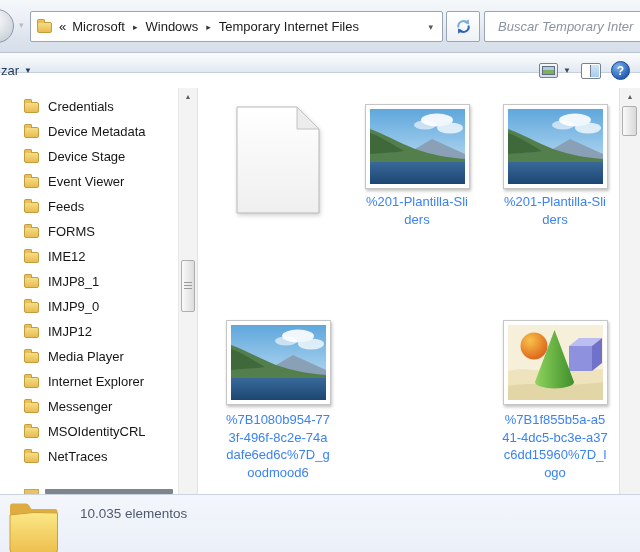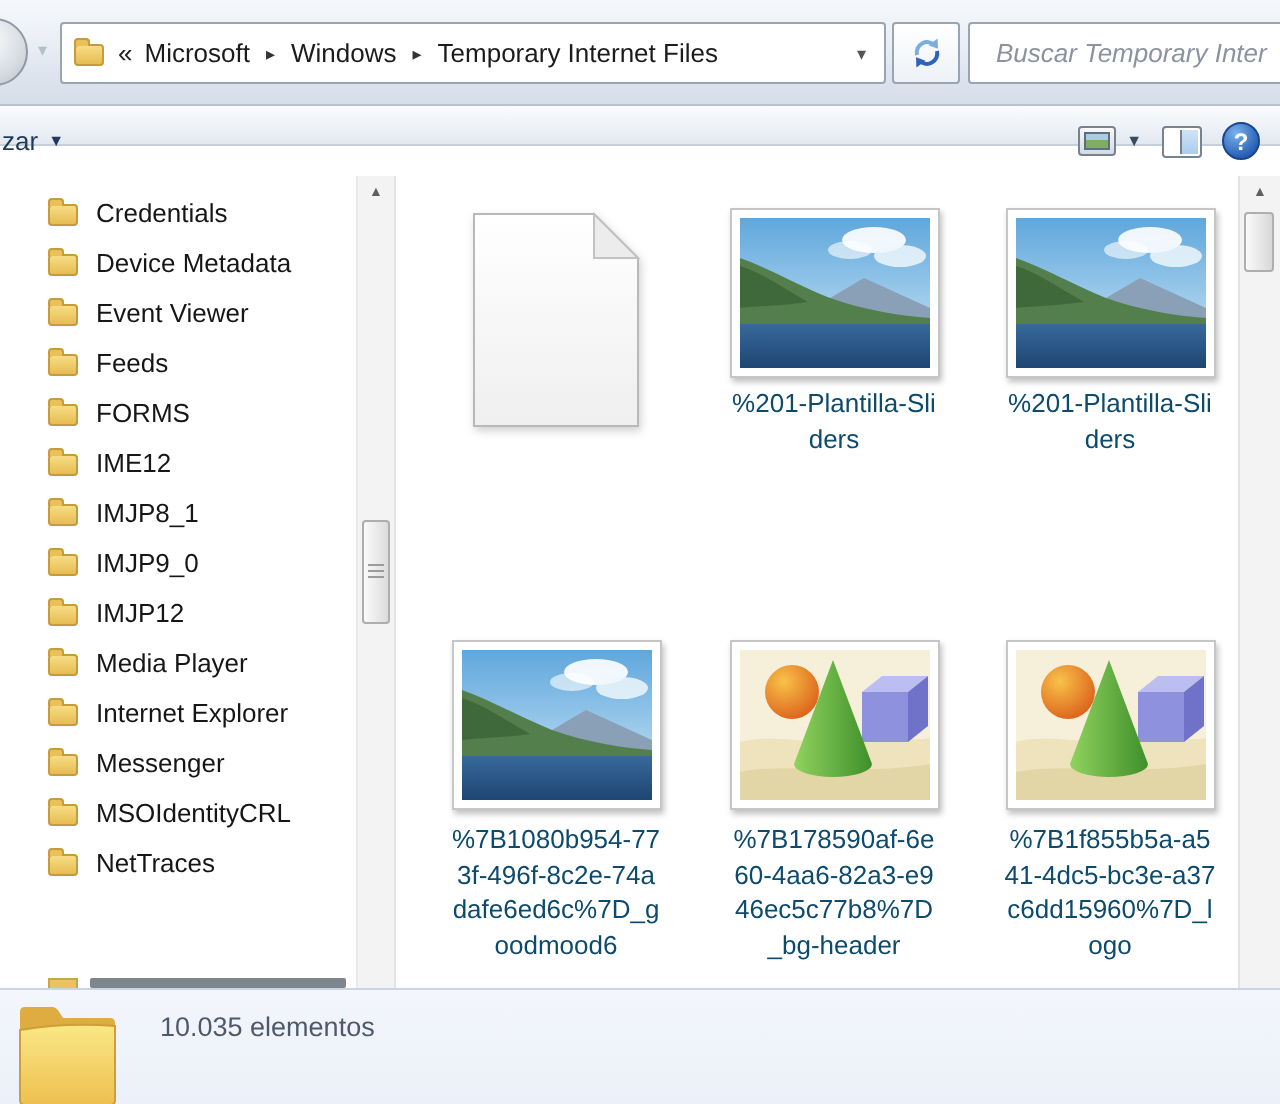--- a/index.html
+++ b/index.html
@@ -87,21 +87,21 @@
 
   .main-scroll { position: absolute; right: 0; top: 0; width: 21px; height: 100%;
     background: #f3f3f3; border-left: 1px solid #e2e2e2; }
   .ms-thumb { position: absolute; left: 2px; top: 18px; width: 15px; height: 30px;
     background: linear-gradient(90deg,#fafafa,#d8d8d8); border: 1px solid #aeaeae; border-radius: 2px; }
 
   
   .tile { position: absolute; width: 132px; display: flex; flex-direction: column; align-items: center; }
   .tile-icon { height: 112px; display: flex; align-items: center; justify-content: center; }
   .tile-icon.short { height: 90px; }
-  .tile-label { font-size: 13px; line-height: 17.5px; color: #0c4a6e; text-align: center;
+  .tile-label { font-size: 13px; line-height: 17.5px; color: #3b82f6; text-align: center;
     margin-top: 4px; word-break: break-all; width: 106px; }
   .tile-label.single { width: 130px; word-break: normal; }
   .pframe { background: #fff; padding: 4px; border: 1px solid #c6c6c6;
     box-shadow: 1px 2px 3px rgba(0,0,0,.25); }
   .pframe svg { display: block; }
   .doc-icon svg { filter: drop-shadow(1px 2px 2px rgba(0,0,0,.18)); }
 
   
   .statusbar { position: absolute; left: 0; top: 494px; width: 640px; height: 76px;
     background: linear-gradient(180deg,#f3f6fb,#e9eef8); border-top: 1px solid #ccd4e2; overflow: hidden; padding-left: 28px; }
@@ -191,20 +191,24 @@
 <div class="content">
 
   <div class="sidebar">
     <div class="side-item">
         <span class="fold"></span>
         <span>Credentials</span>
       </div>
     <div class="side-item">
         <span class="fold"></span>
         <span>Device Metadata</span>
+      </div>
+    <div class="side-item">
+        <span class="fold"></span>
+        <span>Device Stage</span>
       </div>
     <div class="side-item">
         <span class="fold"></span>
         <span>Event Viewer</span>
       </div>
     <div class="side-item">
         <span class="fold"></span>
         <span>Feeds</span>
       </div>
     <div class="side-item">
@@ -310,37 +314,20 @@
           <path d="M45,40 L62,30 L95,45 L95,55 L45,55 Z" fill="#8aa0b6"></path>
           <path d="M0,20 C14,25 28,33 45,40 C62,46 80,49 95,50 L95,58 L0,58 Z" fill="#537f4c"></path>
           <path d="M0,24 C10,27 20,34 34,42 C20,44 8,44 0,45 Z" fill="#40693b"></path>
           <rect x="0" y="53" width="95" height="22" fill="url(#waterG)"></rect>
         </svg>
       </div>
     </div>
     <div class="tile-label">%7B1080b954-773f-496f-8c2e-74adafe6ed6c%7D_goodmood6</div>
   </div>
 
-  <div class="tile" style="left:351px;top:229px">
-    <div class="tile-icon short">
-      <div class="pframe">
-        <svg width="95" height="75" viewBox="0 0 95 75">
-          <rect width="95" height="75" fill="#f6f0da"></rect>
-          <path d="M0,46 C18,41 38,49 58,45 C74,42 86,46 95,44 L95,75 L0,75 Z" fill="#eee3bd"></path>
-          <path d="M0,61 C24,56 58,63 95,57 L95,75 L0,75 Z" fill="#e3d6a6"></path>
-          <circle cx="26" cy="21" r="13.5" fill="url(#orbG)"></circle>
-          <path d="M61,21 L71,13 L94,13 L84,21 Z" fill="#bcbef2"></path>
-          <rect x="61" y="21" width="23" height="25" fill="#8e91dd"></rect>
-          <path d="M84,21 L94,13 L94,38 L84,46 Z" fill="#6f72c8"></path>
-          <path d="M46.5,5 L27,57 A19.5,6.5 0 0 0 66,57 Z" fill="url(#coneG)"></path>
-        </svg>
-      </div>
-    </div>
-    <div class="tile-label">%7B178590af-6e60-4aa6-82a3-e946ec5c77b8%7D_bg-header</div>
-  </div>
 
   <div class="tile" style="left:489px;top:229px">
     <div class="tile-icon short">
       <div class="pframe">
         <svg width="95" height="75" viewBox="0 0 95 75">
           <rect width="95" height="75" fill="#f6f0da"></rect>
           <path d="M0,46 C18,41 38,49 58,45 C74,42 86,46 95,44 L95,75 L0,75 Z" fill="#eee3bd"></path>
           <path d="M0,61 C24,56 58,63 95,57 L95,75 L0,75 Z" fill="#e3d6a6"></path>
           <circle cx="26" cy="21" r="13.5" fill="url(#orbG)"></circle>
           <path d="M61,21 L71,13 L94,13 L84,21 Z" fill="#bcbef2"></path>

